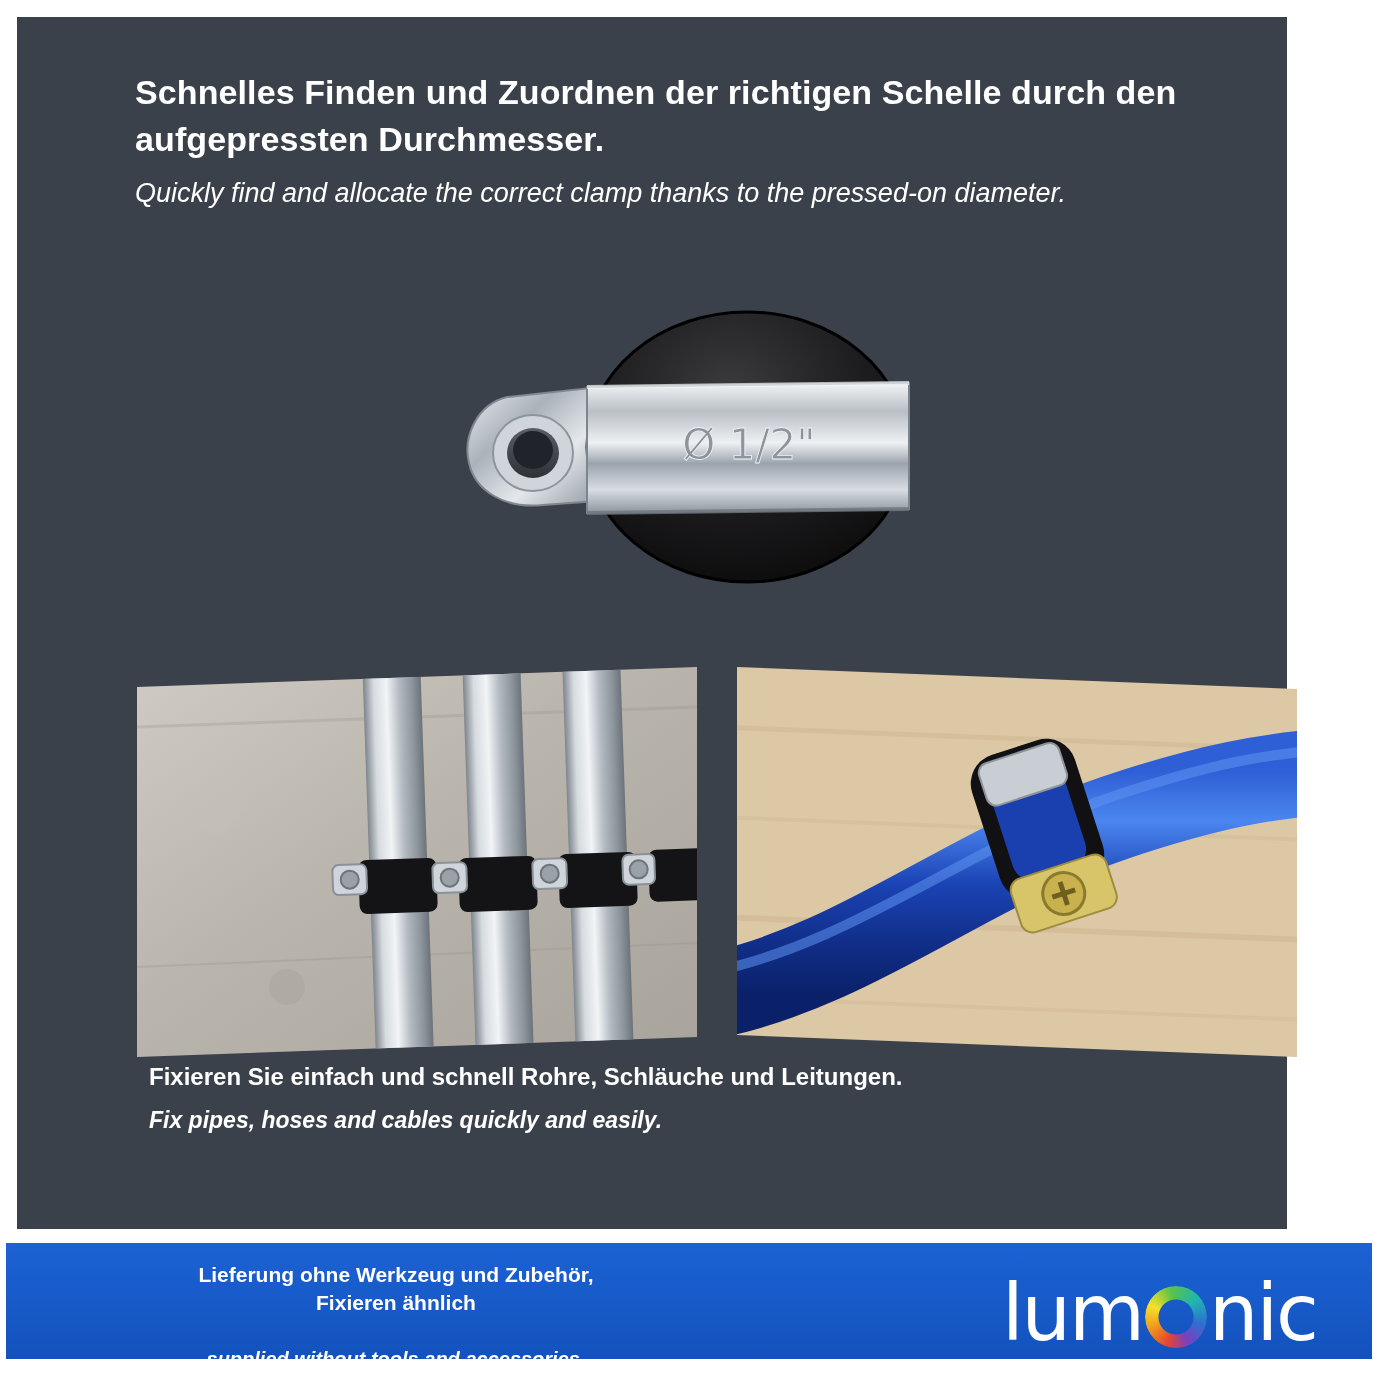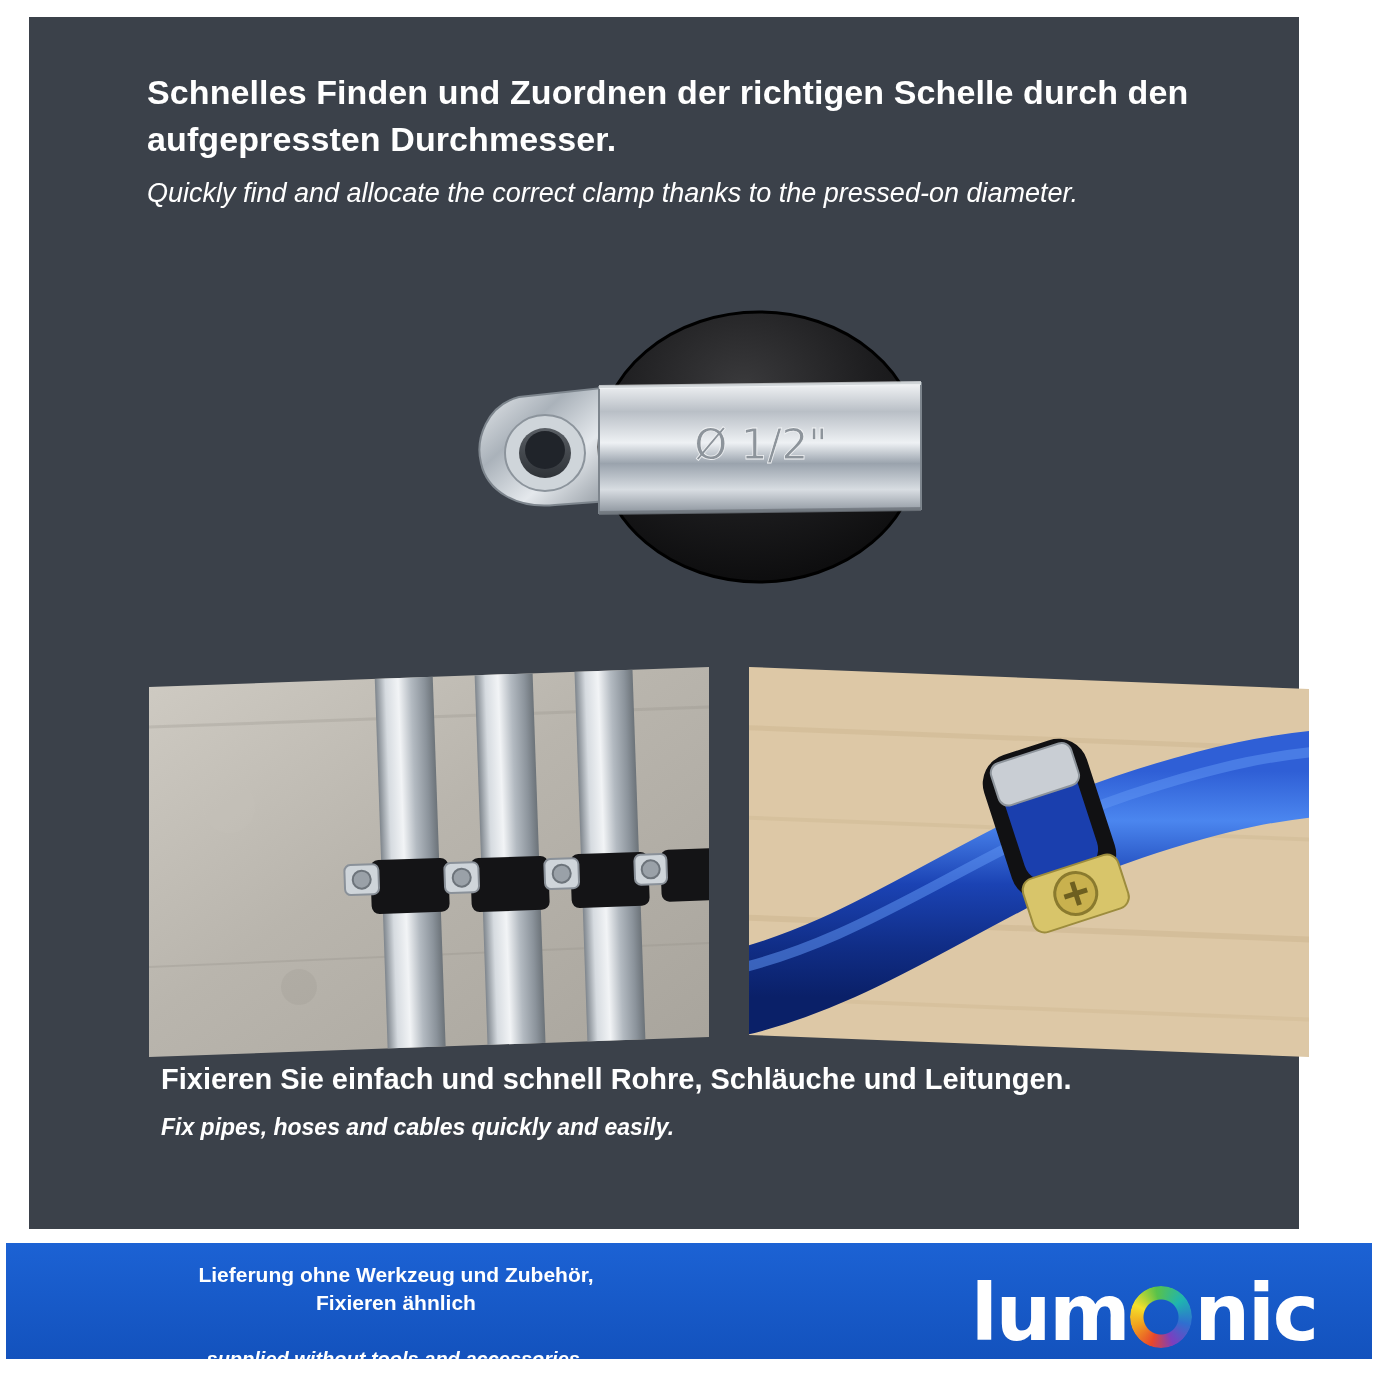--- a/index.html
+++ b/index.html
@@ -24,21 +24,20 @@
 
   
   .panel {
     position: absolute;
     left: 17px;
     top: 17px;
     width: 1270px;
     height: 1212px;
     background: #3b414a;
     box-sizing: border-box;
-    margin-left: 12px;
   }
 
   
   .headline {
     position: absolute;
     left: 118px;
     top: 52px;
     width: 1180px;
   }
   .h-de {
@@ -86,21 +85,21 @@
 
   
   .caption {
     position: absolute;
     left: 132px;
     top: 1044px;
     width: 1200px;
   }
   .c-de {
     color: #ffffff;
-    font-size: 29px;
+    font-size: 24px;
     font-weight: bold;
     line-height: 1.3;
   }
   .c-en {
     color: #ffffff;
     font-size: 23px;
     font-style: italic;
     font-weight: bold;
     line-height: 1.3;
     margin-top: 14px;
@@ -142,21 +141,21 @@
     position: absolute;
     right: 55px;
     top: 24px;
     height: 92px;
     display: flex;
     align-items: center;
   }
   .logo-text {
     color: #ffffff;
     font-size: 78px;
-    font-weight: bold;
+    font-weight: normal;
     letter-spacing: -2px;
     line-height: 1;
     font-family: "DejaVu Sans", sans-serif;
     position: relative;
   }
   .logo-o {
     display: inline-block;
     width: 62px;
     height: 62px;
     border-radius: 50%;

